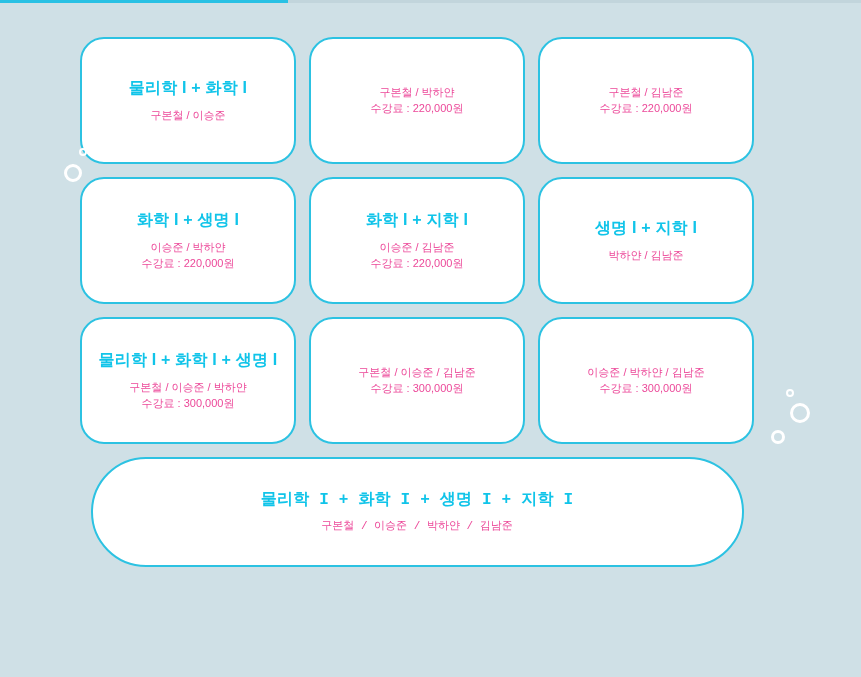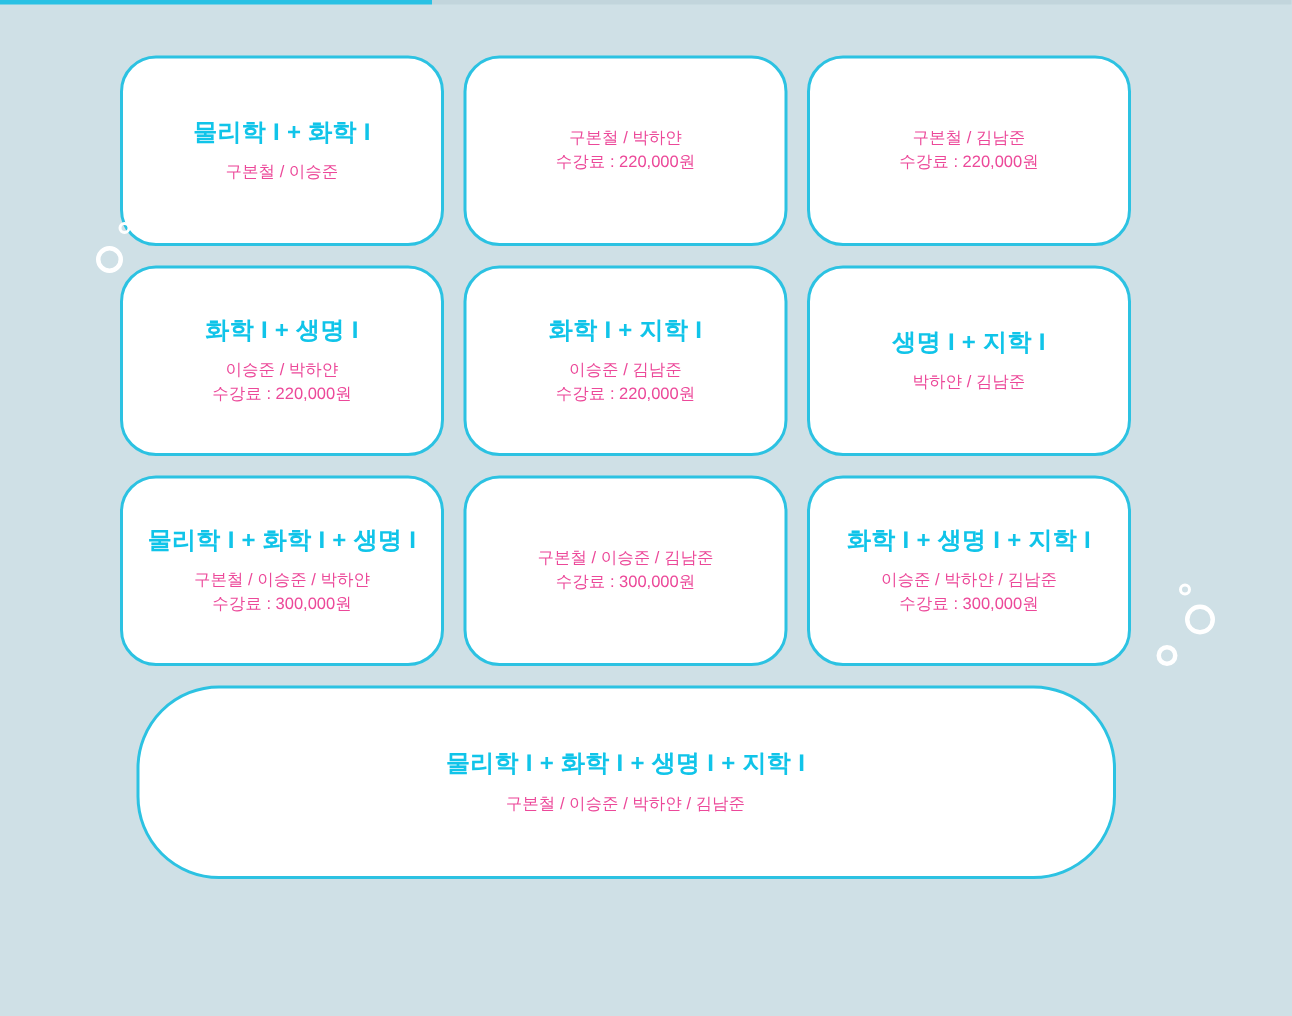--- a/index.html
+++ b/index.html
@@ -21,23 +21,24 @@
     width: 216px; height: 127px;
     background: #ffffff;
     border: 2px solid #2cc2e2;
     border-radius: 24px;
     box-sizing: border-box;
     display: flex; flex-direction: column;
     align-items: center; justify-content: center;
     text-align: center;
   }
   .card.wide {
-    width: 653px; height: 129px;
+    width: 653px; height: 110px;
     border-radius: 55px;
     margin: 8px auto 0 auto;
+    font-family: Liberation Mono, monospace;
   }
   .card-title {
     color: #10c4e9;
     font-weight: bold;
     font-size: 16px;
     letter-spacing: 0.2px;
     margin-bottom: 9px;
     white-space: nowrap;
   }
   .card-line {
@@ -106,21 +107,20 @@
     <div class="card">
       <div class="card-title">물리학 I + 화학 I + 생명 I</div>
       <div class="card-line">구본철 / 이승준 / 박하얀</div>
       <div class="card-line">수강료 : 300,000원</div>
     </div>
     <div class="card">
       <div class="card-line">구본철 / 이승준 / 김남준</div>
       <div class="card-line">수강료 : 300,000원</div>
     </div>
     <div class="card">
-      <div class="card-title">화학 I + 생명 I + 지학 I</div>
       <div class="card-line">이승준 / 박하얀 / 김남준</div>
       <div class="card-line">수강료 : 300,000원</div>
     </div>
   </div>
 
   <div class="card wide">
     <div class="card-title">물리학 I + 화학 I + 생명 I + 지학 I</div>
     <div class="card-line">구본철 / 이승준 / 박하얀 / 김남준</div>
   </div>
 </div>

